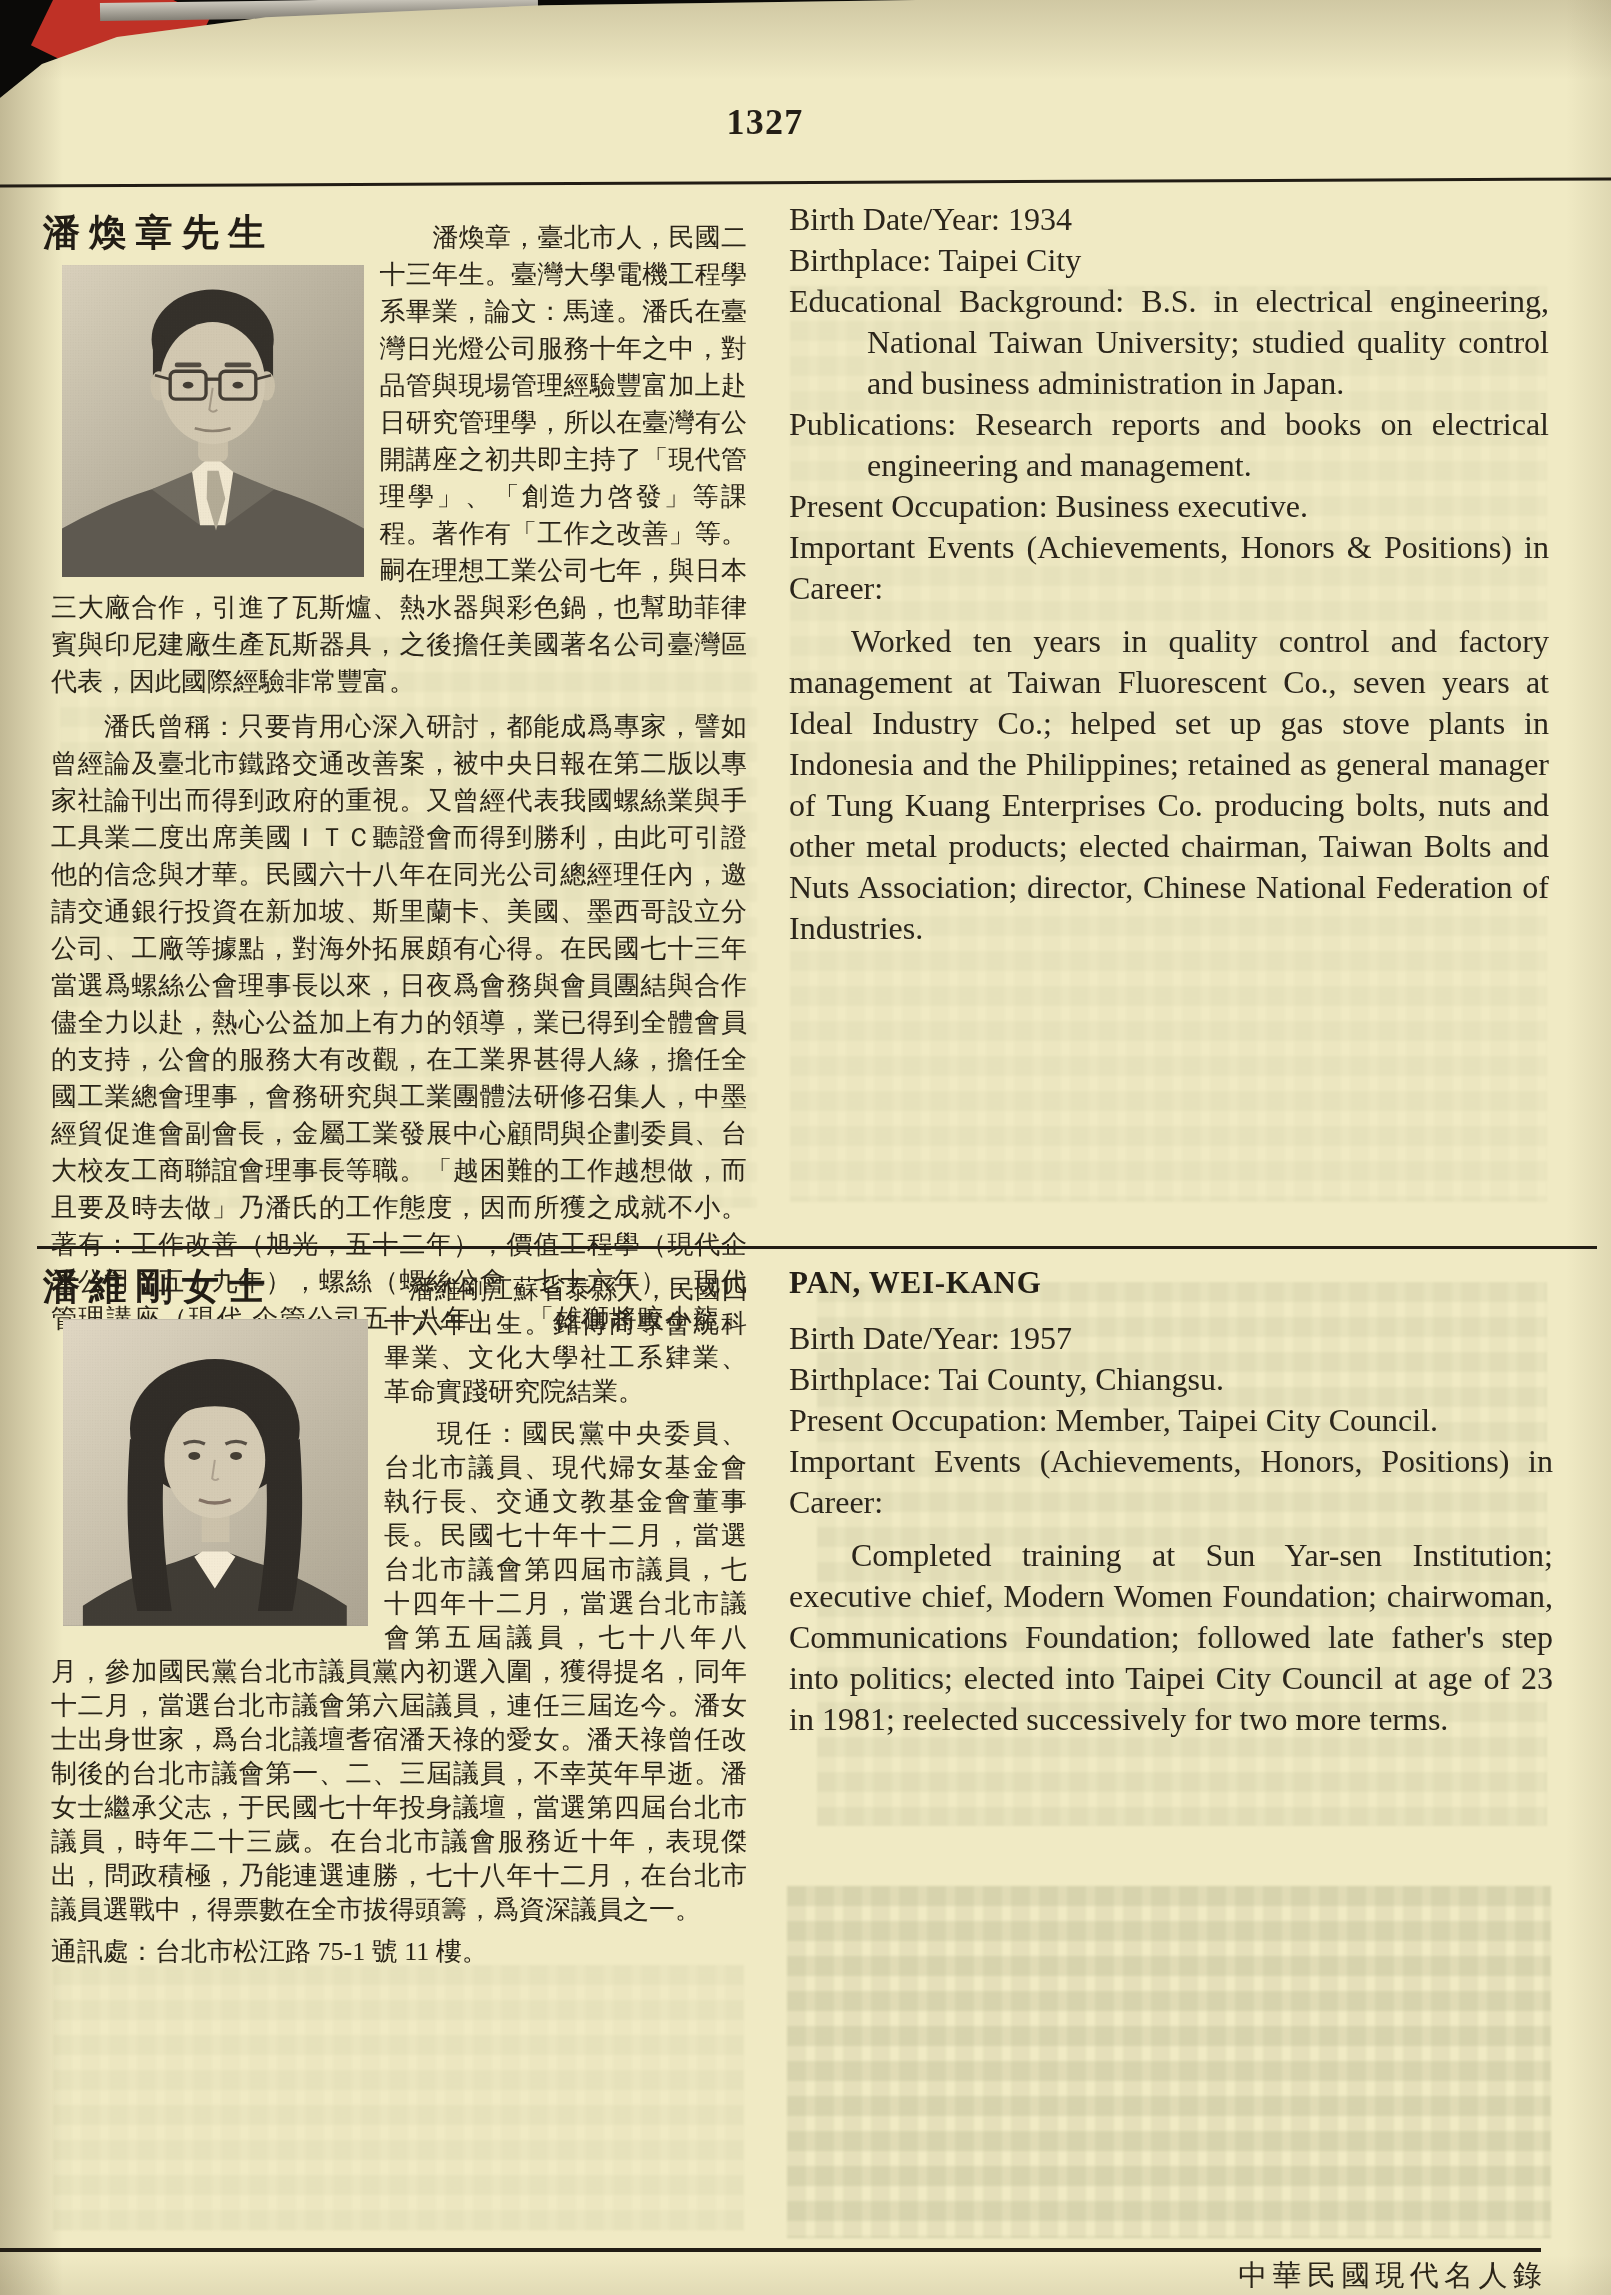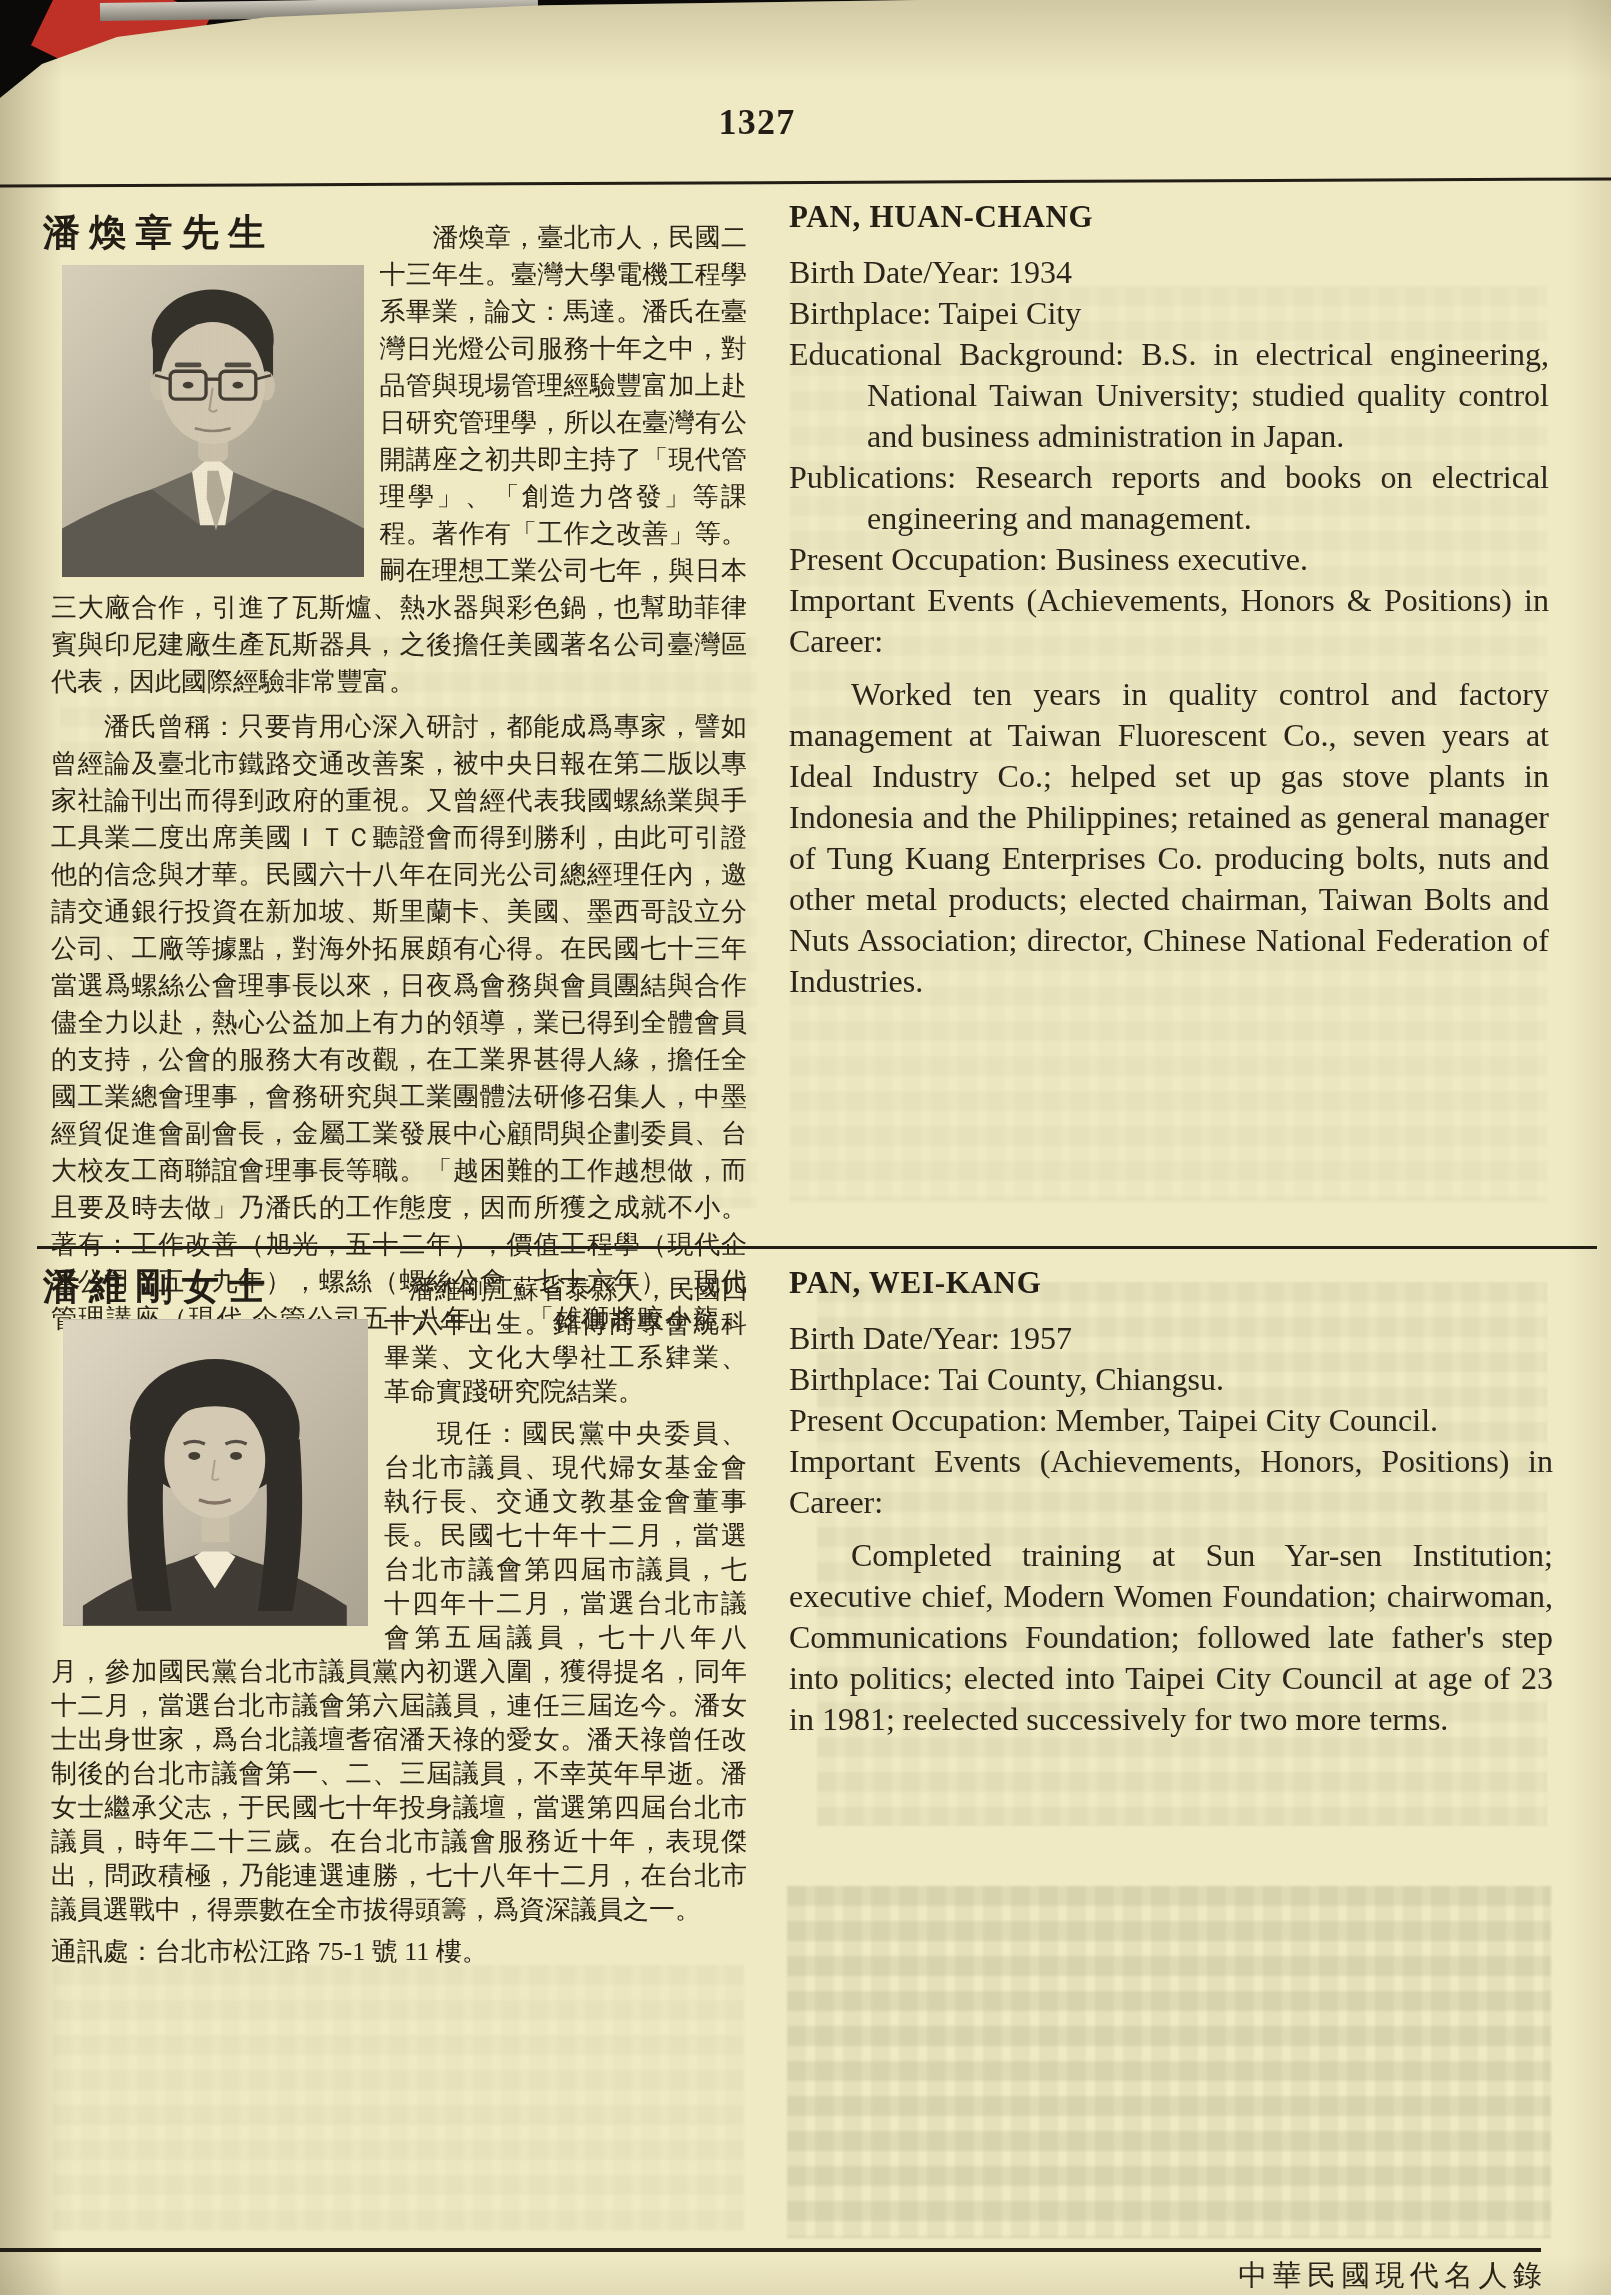--- a/index.html
+++ b/index.html
@@ -18,21 +18,21 @@
           #f0eac4;
         clip-path:polygon(0 98px,42px 64px,117px 37px,266px 17.3px,544px 5.3px,916px 0,100% 0,100% 100%,0 100%);}
   .ghost{position:absolute;pointer-events:none;filter:blur(1.1px);z-index:1;
          background-image:
            repeating-linear-gradient(180deg,rgba(122,128,88,.13) 0 20px,rgba(122,128,88,0) 20px 35px),
            repeating-linear-gradient(90deg,rgba(122,128,88,.09) 0 18.6px,rgba(122,128,88,0) 18.6px 28px);}
   .g-weak{opacity:.38;}
   .g-mid{opacity:.6;}
   .g-strong{opacity:1;}
   .page-number{position:absolute;left:0;top:101px;width:1514px;text-align:center;
-               font-size:36px;font-weight:bold;color:#241f16;letter-spacing:1.3px;z-index:2;}
+               font-size:36px;font-weight:bold;color:#241f16;letter-spacing:1.3px;z-index:2;padding-left:8px;}
   .rule{position:absolute;background:#221d15;z-index:2;}
   .rule-top{left:0;top:181px;width:1612px;height:2.7px;transform:rotate(-0.25deg);}
   .rule-mid{left:37px;top:1246px;width:1560px;height:2.7px;}
   .rule-foot{left:0;top:2248px;width:1541px;height:4px;}
   .entry{position:absolute;z-index:2;}
   .cn-title{float:left;width:313px;margin:0;font-size:37px;line-height:1.2;letter-spacing:9.3px;
             font-weight:bold;color:#221d15;}
   .photo{float:left;clear:left;background:#9b968a;}
   .photo1{width:302px;height:312px;margin:9.3px 16px 6.6px 18.6px;}
   .photo2{width:305px;height:307px;margin:9.3px 16px 8px 20px;}
@@ -109,21 +109,20 @@
           <path d="M227,185 L222,218 Q227,224 234,218" fill="none" stroke="#9a9180" stroke-width="3"></path>
           <path d="M200,246 Q227,254 254,246" fill="none" stroke="#84796a" stroke-width="4"></path>
           <rect width="455" height="470" fill="url(#dots)" opacity="0.12"></rect>
         </svg>
       </div>
       <p class="indent">潘煥章，臺北市人，民國二十三年生。臺灣大學電機工程學系畢業，論文：馬達。潘氏在臺灣日光燈公司服務十年之中，對品管與現場管理經驗豐富加上赴日研究管理學，所以在臺灣有公開講座之初共即主持了「現代管理學」、「創造力啓發」等課程。著作有「工作之改善」等。嗣在理想工業公司七年，與日本三大廠合作，引進了瓦斯爐、熱水器與彩色鍋，也幫助菲律賓與印尼建廠生產瓦斯器具，之後擔任美國著名公司臺灣區代表，因此國際經驗非常豐富。</p>
       <p class="indent">潘氏曾稱：只要肯用心深入研討，都能成爲專家，譬如曾經論及臺北市鐵路交通改善案，被中央日報在第二版以專家社論刊出而得到政府的重視。又曾經代表我國螺絲業與手工具業二度出席美國ＩＴＣ聽證會而得到勝利，由此可引證他的信念與才華。民國六十八年在同光公司總經理任內，邀請交通銀行投資在新加坡、斯里蘭卡、美國、墨西哥設立分公司、工廠等據點，對海外拓展頗有心得。在民國七十三年當選爲螺絲公會理事長以來，日夜爲會務與會員團結與合作儘全力以赴，熱心公益加上有力的領導，業已得到全體會員的支持，公會的服務大有改觀，在工業界甚得人緣，擔任全國工業總會理事，會務研究與工業團體法研修召集人，中墨經貿促進會副會長，金屬工業發展中心顧問與企劃委員、台大校友工商聯誼會理事長等職。「越困難的工作越想做，而且要及時去做」乃潘氏的工作態度，因而所獲之成就不小。著有：工作改善（旭光，五十二年），價值工程學（現代企管公司，五十九年），螺絲（螺絲公會，七十六年），現代管理講座（現代 企管公司五十八年）。「雄獅將咬小龍」（七十九年）。</p>
     </div>
 
     <div class="entry en" style="left:789px;top:199px;width:760px;">
-      <h3>PAN, HUAN-CHANG</h3>
       <p class="hang">Birth Date/Year: 1934</p>
       <p class="hang">Birthplace: Taipei City</p>
       <p class="hang">Educational Background: B.S. in electrical engineering, National Taiwan University; studied quality control and business administration in Japan.</p>
       <p class="hang">Publications: Research reports and books on electrical engineering and management.</p>
       <p class="hang">Present Occupation: Business executive.</p>
       <p class="lead">Important Events (Achievements, Honors &amp; Positions) in Career:</p>
       <p class="career">Worked ten years in quality control and factory management at Taiwan Fluorescent Co., seven years at Ideal Industry Co.; helped set up gas stove plants in Indonesia and the Philippines; retained as general manager of Tung Kuang Enterprises Co. producing bolts, nuts and other metal products; elected chairman, Taiwan Bolts and Nuts Association; director, Chinese National Federation of Industries.</p>
     </div>
 
     <div class="entry e2cn cn clearfix" style="left:43px;top:1265px;width:712px;">

